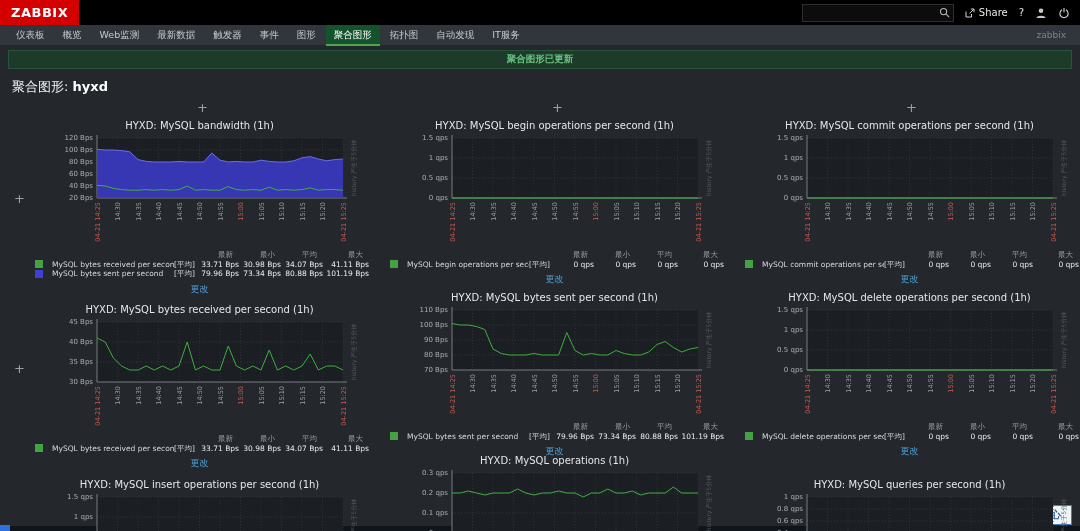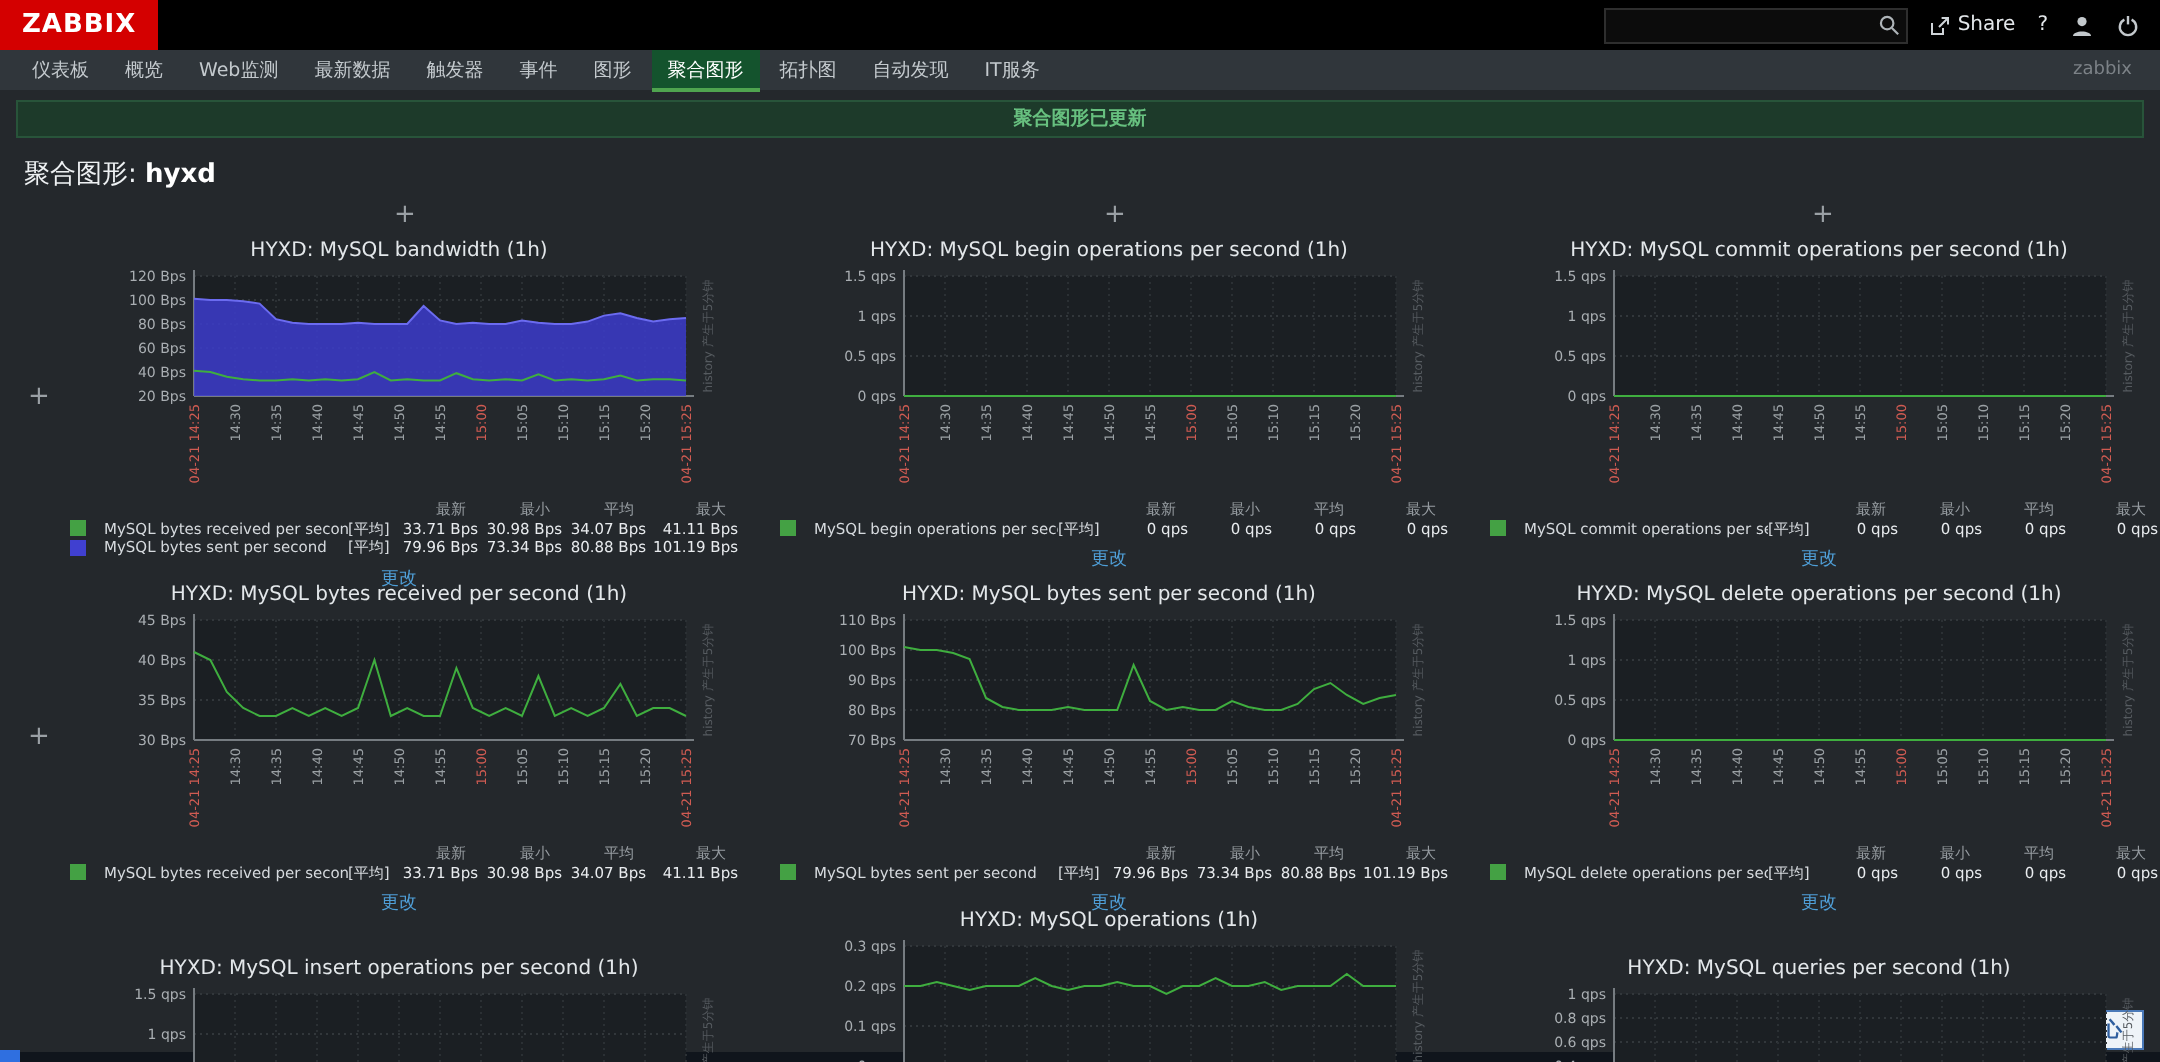--- a/index.html
+++ b/index.html
@@ -277,21 +277,21 @@
       <span class="lg-h">平均</span>
       <span class="lg-h">最大</span>
       <span class="lg-sw" style="background: rgb(68, 161, 68);"></span>
       <span class="lg-label">MySQL commit operations per second</span>
       <span class="lg-func">[平均]</span>
       <span class="lg-v">0 qps</span>
       <span class="lg-v">0 qps</span>
       <span class="lg-v">0 qps</span>
       <span class="lg-v">0 qps</span>
     </div><a class="change-link">更改</a></div>
-<div class="chart-cell" style="left: 27px; top: 292px;"><div class="chart-title">HYXD: MySQL bytes received per second (1h)</div><svg width="345" height="112">
+<div class="chart-cell" style="left: 27px; top: 304px;"><div class="chart-title">HYXD: MySQL bytes received per second (1h)</div><svg width="345" height="112">
       <rect x="70" y="5" width="246" height="60" fill="#1b1f23"></rect>
       <line x1="70" y1="5" x2="316" y2="5" stroke="#32373b" stroke-dasharray="1,2"></line>
       <text x="66" y="7.3" text-anchor="end" font-size="7" fill="#a9aeb2">45 Bps</text>
       <line x1="70" y1="25" x2="316" y2="25" stroke="#32373b" stroke-dasharray="1,2"></line>
       <text x="66" y="27.3" text-anchor="end" font-size="7" fill="#a9aeb2">40 Bps</text>
       <line x1="70" y1="45" x2="316" y2="45" stroke="#32373b" stroke-dasharray="1,2"></line>
       <text x="66" y="47.3" text-anchor="end" font-size="7" fill="#a9aeb2">35 Bps</text>
       <text x="66" y="67.3" text-anchor="end" font-size="7" fill="#a9aeb2">30 Bps</text>
       <text x="72.5" y="69" text-anchor="end" font-size="6.5" fill="#cf5b52" transform="rotate(-90, 72.5, 69)">04-21 14:25</text>
       <line x1="90.5" y1="5" x2="90.5" y2="65" stroke="#2b3034" stroke-dasharray="1,2"></line>

